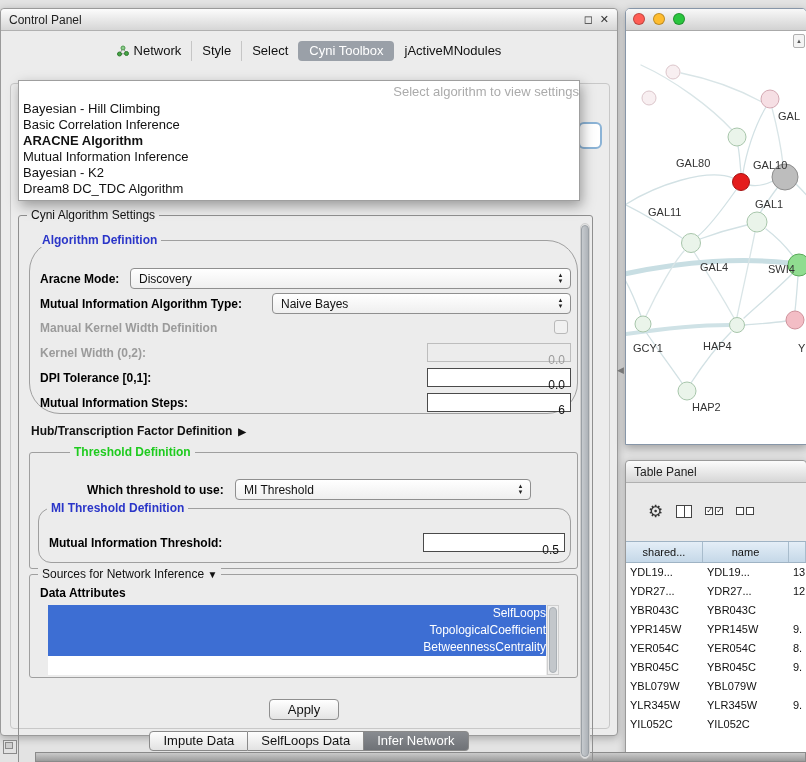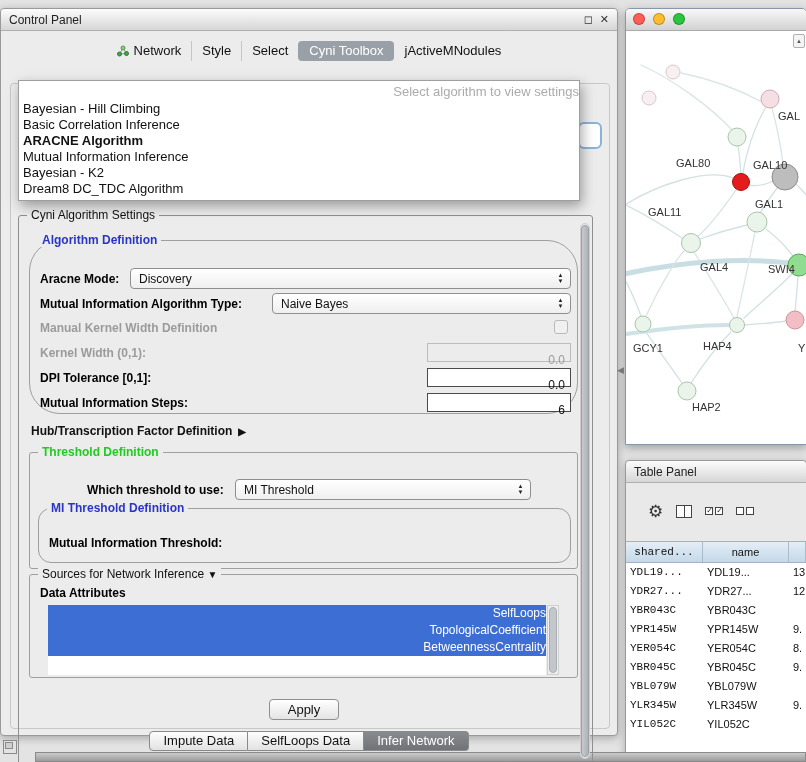--- a/index.html
+++ b/index.html
@@ -29,21 +29,21 @@
   #algo-popup { position:absolute; left:17px; top:49px; width:562px; background:#fff; border:1px solid #9f9f9f; box-shadow:2px 5px 12px rgba(0,0,0,.35); z-index:30; padding:2px 0 3px 0; }
   .popup-item { font-size:13px; height:16px; line-height:16px; padding-left:4px; white-space:nowrap; }
   .popup-item.placeholder { color:#ababab; text-align:right; height:18px; line-height:18px; }
   .popup-item.selected { font-weight:bold; }
 
   #settings-group { position:absolute; left:17px; top:184px; width:575px; height:552px; border:1px solid #8f8f8f; border-radius:3px; z-index:2; }
   .group-chip { position:absolute; top:-8px; left:8px; background:#ececec; padding:0 4px; font-size:12px; color:#111; white-space:nowrap; }
   .box { position:absolute; border:1px solid #9f9f9f; border-radius:3px; }
   .chip { position:absolute; top:-8px; left:8px; background:#ececec; padding:0 4px; font-size:12px; white-space:nowrap; font-weight:bold; }
   .chip.blue { color:#2a35c8; }
-  .chip.green { color:#1ecb1e; }
+  .chip.green { color:#1ecb1e;margin-left:32px; }
   .chip.plain { font-weight:normal; color:#111; }
 
   .lbl { position:absolute; font-size:12px; font-weight:bold; color:#000; white-space:nowrap; }
   .lbl.disabled { color:#9b9b9b; }
 
   .combo { position:absolute; height:21px; background:linear-gradient(#ffffff,#efefef); border:1px solid #8f8f8f; border-radius:4px; font-size:12px; display:flex; align-items:center; padding:0 20px 0 8px; }
   .combo .val { white-space:nowrap; }
   .arrows { position:absolute; right:3px; top:3px; width:13px; text-align:center; color:#222; }
   .arrows i { font-style:normal; font-size:6px; line-height:6px; display:block; }
 
@@ -89,21 +89,21 @@
   .col-icon i { position:absolute; left:7px; top:0; bottom:0; width:1px; background:#444; }
   .cb-pair { display:inline-flex; gap:2px; }
   .cb { width:8px; height:8px; border:1px solid #444; background:#fff; display:inline-block; position:relative; }
   .cb.checked::after { content:"✓"; position:absolute; left:0; top:-2px; font-size:8px; color:#222; }
 
   #tbl { position:absolute; left:0; right:0; top:80px; bottom:0; background:#fff; }
   .tbl-header { display:flex; height:22px; background:linear-gradient(#e4eef7,#c5d8e8); border-top:1px solid #9fb3c4; border-bottom:1px solid #9fb3c4; font-size:11px; align-items:stretch; }
   .th { border-right:1px solid #a8bccc; text-align:center; line-height:21px; overflow:hidden; white-space:nowrap; }
   .tr { display:flex; height:19px; line-height:19px; font-size:11px; background:#fff; }
   .td { padding-left:4px; overflow:hidden; white-space:nowrap; }
-  .c0 { width:77px;font-family:Liberation Mono, monospace; } .c1 { width:86px; } .c2 { flex:1; }
+  .c0 { width:77px; } .c1 { width:86px; } .c2 { flex:1; }
 
   
   #dock-icon { position:absolute; left:3px; top:740px; width:14px; height:14px; border:1px solid #8a8a8a; background:#e2e2e2; }
   #dock-icon::after { content:""; position:absolute; left:1px; top:1px; width:6px; height:5px; border:1px solid #8a8a8a; background:#cfcfcf; }
   #status-bar { position:absolute; left:35px; top:752px; width:771px; height:10px; background:linear-gradient(#cacaca,#9c9c9c); border:1px solid #8a8a8a; }
 </style>
 </head>
 <body>
 
 <div class="win" id="control-panel">
@@ -171,21 +171,21 @@
           <span class="val">Naive Bayes</span>
           <span class="arrows">
               <i>▲</i>
               <i>▼</i>
             </span>
         </div>
 
         <span class="lbl disabled" style="left:10px;top:80px">Manual Kernel Width Definition</span>
         <span class="checkbox" style="left:524px;top:79px"></span>
 
-        <span class="lbl disabled" style="left:10px;top:105px">Kernel Width (0,1):</span>
+        <span class="lbl disabled" style="left:10px;top:105px">Kernel Width (0,2):</span>
         <div class="tfield disabled" style="left:397px;top:102px;width:144px">0.0</div>
 
         <span class="lbl" style="left:10px;top:130px">DPI Tolerance [0,1]:</span>
         <div class="tfield" style="left:397px;top:127px;width:144px">0.0</div>
 
         <span class="lbl" style="left:10px;top:155px">Mutual Information Steps:</span>
         <div class="tfield" style="left:397px;top:152px;width:144px">6</div>
       </div>
 
       <div id="hub-row">
@@ -201,20 +201,21 @@
           <span class="val">MI Threshold</span>
           <span class="arrows">
               <i>▲</i>
               <i>▼</i>
             </span>
         </div>
 
         <div class="box" style="left:8px;top:55px;width:533px;height:55px;border-radius:13px;">
           <span class="chip blue">MI Threshold Definition</span>
           <span class="lbl" style="left:10px;top:27px">Mutual Information Threshold:</span>
+          <div class="tfield" style="left:384px;top:24px;width:142px">0.5</div>
         </div>
       </div>
 
       <div class="box" style="left:10px;top:358px;width:549px;height:104px;text-align:right;">
         <span class="chip plain">
           <span>Sources for Network Inference</span>
           <span class="tri">▼</span>
         </span>
         <span class="lbl" style="left:10px;top:11px">Data Attributes</span>
         <div class="attr-list" style="left:18px;top:30px;width:498px;height:70px;">

